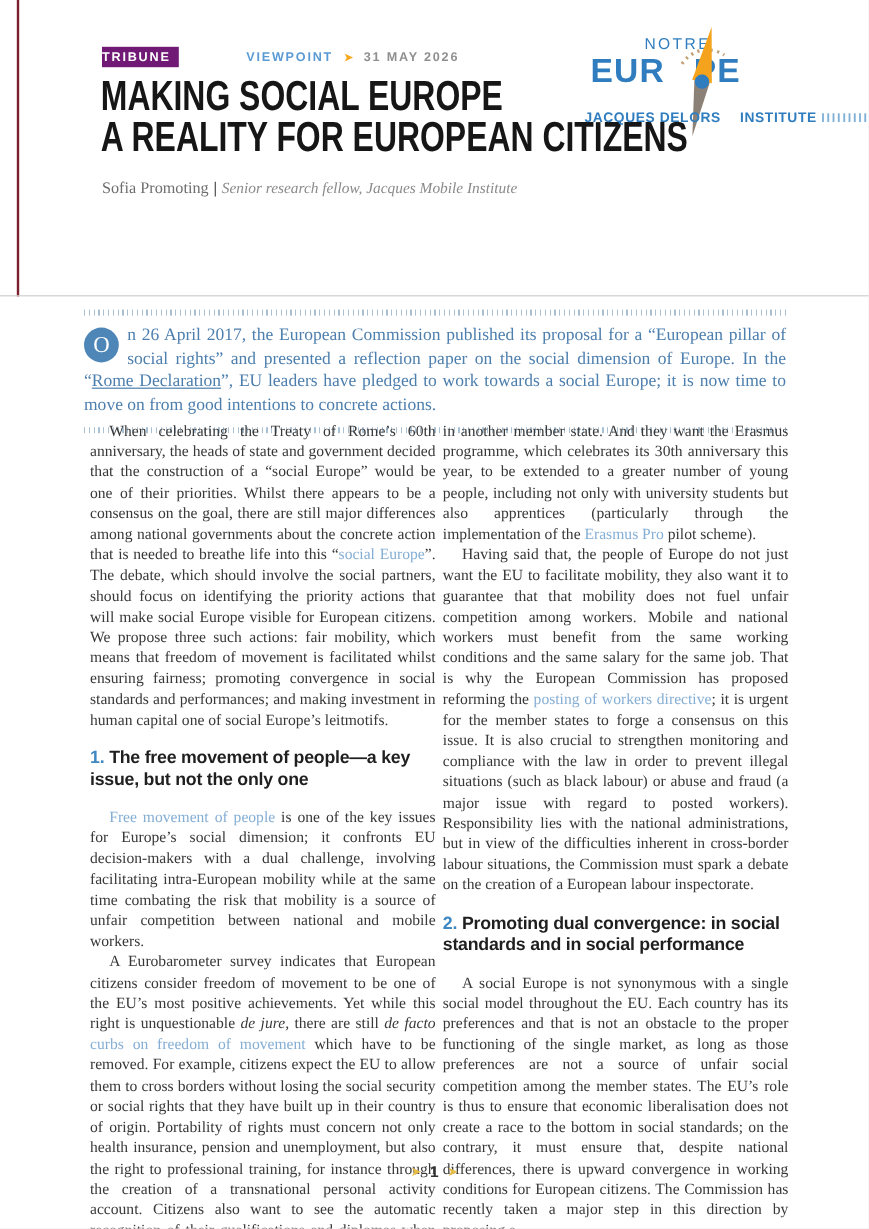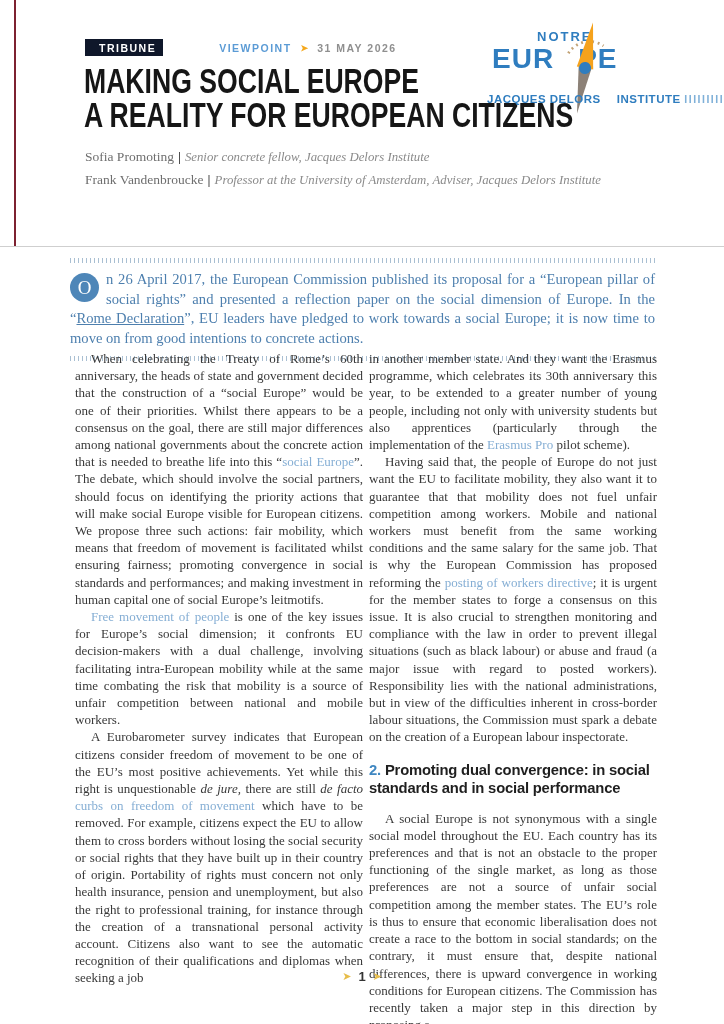--- a/index.html
+++ b/index.html
@@ -3,38 +3,38 @@
 <meta charset="utf-8">
 <style>
   html,body{margin:0;padding:0;background:#e8e8e8;}
   .page{position:relative;width:724px;height:1024px;background:#ffffff;margin:0 auto;
         font-family:"Liberation Serif",serif;overflow:hidden;}
 
   
   .red-rule{position:absolute;left:14px;top:0;width:2px;height:247px;background:#7d2130;}
   .kicker{position:absolute;left:85px;top:39px;display:flex;align-items:center;gap:9px;
           font-family:"Liberation Sans",sans-serif;font-weight:bold;font-size:10.5px;letter-spacing:1.5px;}
-  .badge{background:#0f172a;color:#fff;padding:3px 7px 2px 14px;}
+  .badge{background:#701a75;color:#fff;padding:3px 7px 2px 0;}
   .kick-type{color:#5b9bd5;margin-left:47px;}
   .kick-arrow{color:#f5a81c;font-size:9px;letter-spacing:0;}
   .kick-date{color:#8f8f8f;}
 
   .title{position:absolute;left:84px;top:64px;font-family:"Liberation Sans",sans-serif;
          font-weight:bold;color:#161616;font-size:35px;line-height:34px;
          transform:scaleX(0.76);transform-origin:left top;white-space:nowrap;letter-spacing:0;}
   .authors{position:absolute;left:85px;top:149px;font-size:13.5px;color:#6e6e6e;}
   .author-row{margin-bottom:7px;}
   .author-name{color:#6e6e6e;}
   .author-sep{color:#444;padding:0 4px;font-weight:bold;}
   .author-role{font-style:italic;color:#8a8a8a;font-size:12.8px;}
 
   
   .logo{position:absolute;left:487px;top:20px;width:218px;height:100px;
         font-family:"Liberation Sans",sans-serif;color:#2f7dbf;}
-  .logo-notre{position:absolute;left:50px;top:9px;font-size:13px;font-weight:bold;letter-spacing:2px;}
+  .logo-notre{position:absolute;left:50px;top:9px;font-size:13px;font-weight:normal;letter-spacing:2px;}
   .logo-europe{position:absolute;left:5px;top:23px;font-size:28px;font-weight:bold;letter-spacing:1px;}
   .logo-eur{display:inline-block;}
   .logo-pe{display:inline-block;margin-left:24px;}
   .logo-needle{position:absolute;left:76px;top:0px;width:44px;height:96px;}
   .logo-tagline{position:absolute;left:0px;top:73px;font-size:11.5px;font-weight:bold;letter-spacing:0.5px;white-space:nowrap;}
   .logo-ticks{color:#7fb0d8;letter-spacing:1.5px;font-size:10.5px;}
   .tag-gap{display:inline-block;width:16px;}
 
   .hr-gray{position:absolute;left:0;top:246px;width:724px;height:1px;background:#cfcfcf;}
 
@@ -79,24 +79,21 @@
     <span class="kick-date">31 MAY 2026</span>
   </div>
 
   <div class="title">
     <div>MAKING SOCIAL EUROPE</div>
     <div>A REALITY FOR EUROPEAN CITIZENS</div>
   </div>
 
   <div class="authors">
     <div class="author-row">
-      <span class="author-name">Sofia Promoting</span><span class="author-sep">|</span><span class="author-role">Senior concrete fellow, Jacques Delors Institute</span>
-    </div>
-    <div class="author-row">
-      <span class="author-name">Frank Vandenbroucke</span><span class="author-sep">|</span><span class="author-role">Professor at the University of Amsterdam, Adviser, Jacques Delors Institute</span>
+      <span class="author-name">Sofia Promoting</span><span class="author-sep">|</span><span class="author-role">Senior research fellow, Jacques Mobile Institute</span>
     </div>
   </div>
 
   <div class="logo">
     <div class="logo-notre">NOTRE</div>
     <div class="logo-europe">
       <span class="logo-eur">EUR</span><span class="logo-pe">PE</span>
     </div>
     <svg class="logo-needle" viewBox="0 0 44 104">
       <path d="M4,36 A27,27 0 0 1 42,28" fill="none" stroke="#c2a275" stroke-width="3" stroke-dasharray="2 4"></path>
@@ -117,20 +114,21 @@
   <div class="intro">
     <div class="pinstripe"></div>
     <div class="intro-body">
       <span class="dropcap">O</span><span><span class="seg-t">n 26 April 2017, the European Commission published its proposal for a “European pillar of social rights” and presented a reflection paper on the social dimension of Europe. In the “</span><span class="seg-lu">Rome Declaration</span><span class="seg-t">”, EU leaders have pledged to work towards a social Europe; it is now time to move on from good intentions to concrete actions.</span></span>
     </div>
     <div class="pinstripe"></div>
   </div>
 
   <div class="col col-left">
       <p class="indent"><span class="seg-t">When celebrating the Treaty of Rome’s 60th anniversary, the heads of state and government decided that the construction of a “social Europe” would be one of their priorities. Whilst there appears to be a consensus on the goal, there are still major differences among national governments about the concrete action that is needed to breathe life into this “</span><span class="seg-l">social Europe</span><span class="seg-t">”. The debate, which should involve the social partners, should focus on identifying the priority actions that will make social Europe visible for European citizens. We propose three such actions: fair mobility, which means that freedom of movement is facilitated whilst ensuring fairness; promoting convergence in social standards and performances; and making investment in human capital one of social Europe’s leitmotifs.</span></p>
+      <div class="bhead"><span class="hnum">1.</span><span>The free movement of people—a key issue, but not the only one</span></div>
       <p class="indent"><span class="seg-l">Free movement of people</span><span class="seg-t"> is one of the key issues for Europe’s social dimension; it confronts EU decision-makers with a dual challenge, involving facilitating intra-European mobility while at the same time combating the risk that mobility is a source of unfair competition between national and mobile workers.</span></p>
       <p class="indent"><span class="seg-t">A Eurobarometer survey indicates that European citizens consider freedom of movement to be one of the EU’s most positive achievements. Yet while this right is unquestionable </span><span class="seg-i">de jure,</span><span class="seg-t"> there are still </span><span class="seg-i">de facto</span><span class="seg-t"> </span><span class="seg-l">curbs on freedom of movement</span><span class="seg-t"> which have to be removed. For example, citizens expect the EU to allow them to cross borders without losing the social security or social rights that they have built up in their country of origin. Portability of rights must concern not only health insurance, pension and unemployment, but also the right to professional training, for instance through the creation of a transnational personal activity account. Citizens also want to see the automatic recognition of their qualifications and diplomas when seeking a job</span></p>
     </div>
   <div class="col col-right">
       <p><span class="seg-t">in another member state. And they want the Erasmus programme, which celebrates its 30th anniversary this year, to be extended to a greater number of young people, including not only with university students but also apprentices (particularly through the implementation of the </span><span class="seg-l">Erasmus Pro</span><span class="seg-t"> pilot scheme).</span></p>
       <p class="indent"><span class="seg-t">Having said that, the people of Europe do not just want the EU to facilitate mobility, they also want it to guarantee that that mobility does not fuel unfair competition among workers. Mobile and national workers must benefit from the same working conditions and the same salary for the same job. That is why the European Commission has proposed reforming the </span><span class="seg-l">posting of workers directive</span><span class="seg-t">; it is urgent for the member states to forge a consensus on this issue. It is also crucial to strengthen monitoring and compliance with the law in order to prevent illegal situations (such as black labour) or abuse and fraud (a major issue with regard to posted workers). Responsibility lies with the national administrations, but in view of the difficulties inherent in cross-border labour situations, the Commission must spark a debate on the creation of a European labour inspectorate.</span></p>
       <div class="bhead"><span class="hnum">2.</span><span>Promoting dual convergence: in social standards and in social performance</span></div>
       <p class="indent"><span class="seg-t">A social Europe is not synonymous with a single social model throughout the EU. Each country has its preferences and that is not an obstacle to the proper functioning of the single market, as long as those preferences are not a source of unfair social competition among the member states. The EU’s role is thus to ensure that economic liberalisation does not create a race to the bottom in social standards; on the contrary, it must ensure that, despite national differences, there is upward convergence in working conditions for European citizens. The Commission has recently taken a major step in this direction by proposing a</span></p>
     </div>
 

